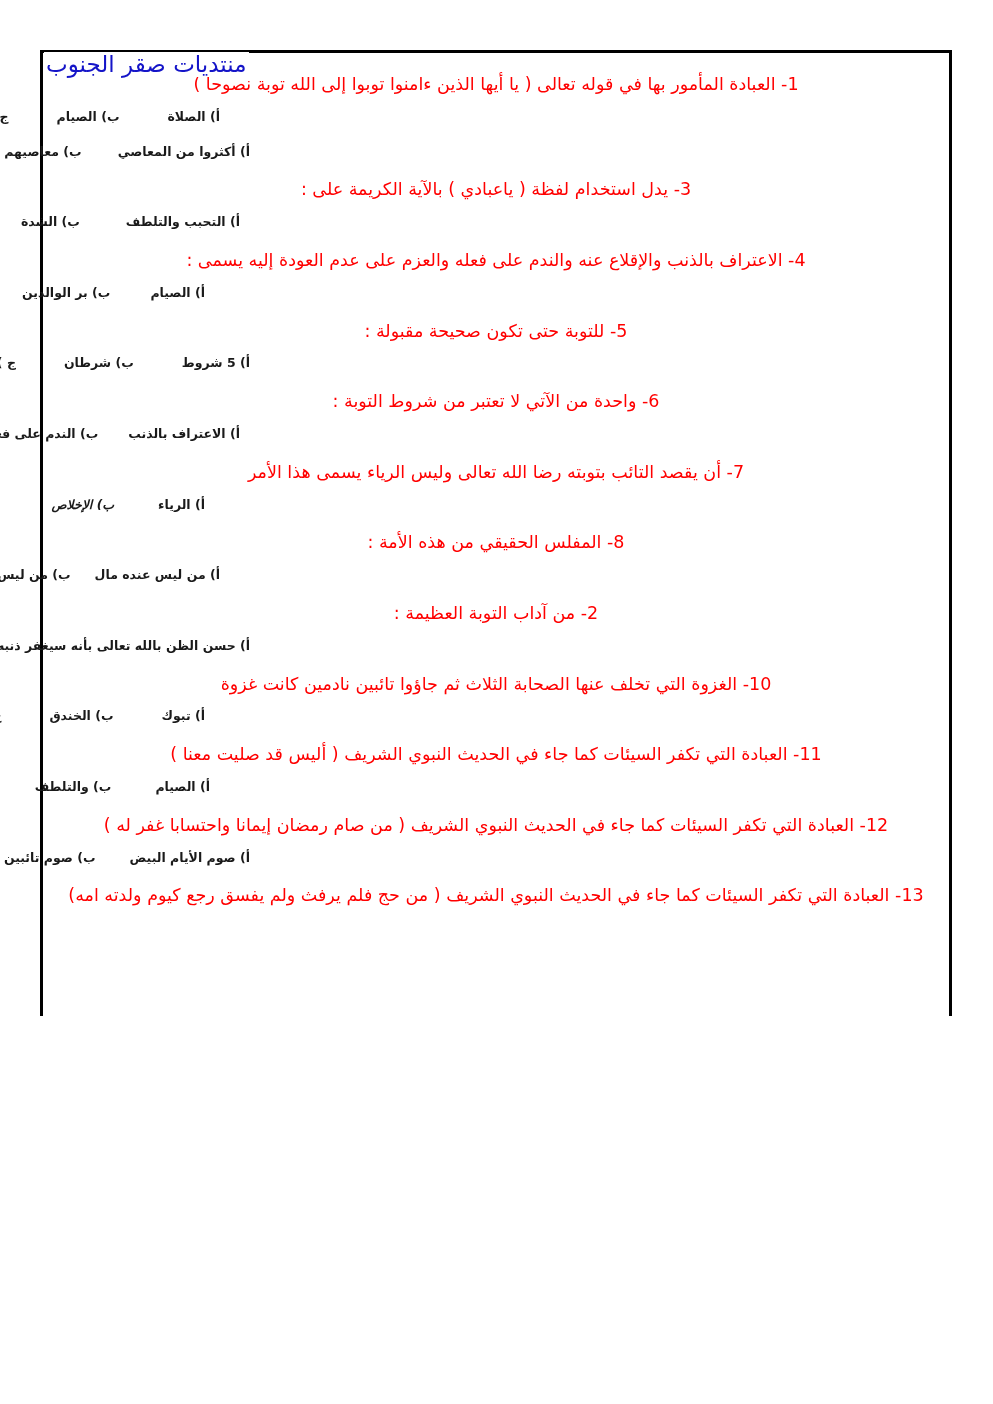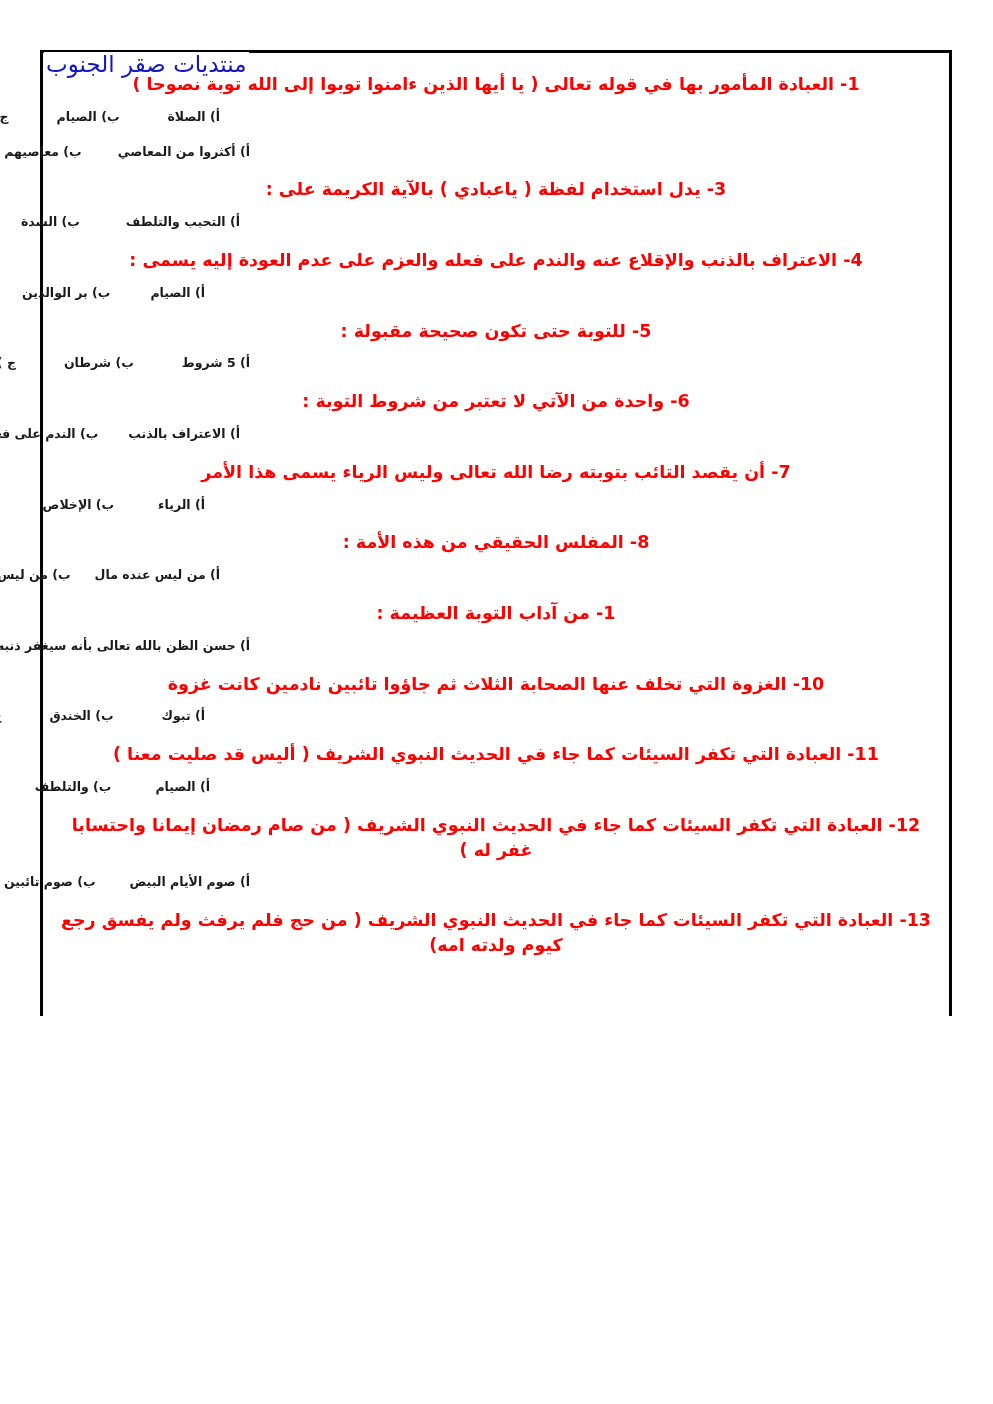--- a/index.html
+++ b/index.html
@@ -55,21 +55,21 @@
     direction: rtl;
     text-align: right;
     z-index: 2;
   }
   .qblock {
     margin-bottom: 2px;
   }
   .qtext {
     color: #ff0000;
     font-family: "DejaVu Sans", "Liberation Sans", sans-serif;
-    font-weight: bold;
+    font-weight: normal;
     font-size: 17.5px;
     line-height: 1.42;
     text-align: center;
     direction: rtl;
     padding: 0 6px 0 6px;
     margin: 0;
   }
   .opts {
     display: flex;
     flex-direction: row;
@@ -99,21 +99,21 @@
   .opts.w-q4 { padding-right: 735px; }
   .opts.w-q4 .opt + .opt { margin-right: 40px; }
 
   .opts.w-q5 { padding-right: 690px; }
   .opts.w-q5 .opt + .opt { margin-right: 48px; }
 
   .opts.w-q6 { padding-right: 700px; }
   .opts.w-q6 .opt + .opt { margin-right: 30px; }
 
   .opts.w-q7 { padding-right: 735px; }
-  .opts.w-q7 .opt + .opt { margin-right: 44px; }
+  .opts.w-q7 .opt + .opt { margin-right: 44px; font-style: italic; }
 
   .opts.w-q8 { padding-right: 720px; }
   .opts.w-q8 .opt + .opt { margin-right: 24px; }
 
   .opts.w-q9 { padding-right: 690px; text-align: center; }
 
   .opts.w-q10 { padding-right: 735px; }
   .opts.w-q10 .opt + .opt { margin-right: 48px; text-align: right; }
 
   .opts.w-q11 { padding-right: 730px; }
@@ -200,21 +200,21 @@
     <div class="qblock">
       <p class="qtext">8-   المفلس الحقيقي من هذه الأمة :</p>
       <div class="opts w-q8">
         <span class="opt">أ) من ليس عنده مال</span>
         <span class="opt">ب) من ليس عنده زوجة</span>
 
       </div>
     </div>
 
     <div class="qblock">
-      <p class="qtext">1-  من آداب التوبة العظيمة :</p>
+      <p class="qtext">2-  من آداب التوبة العظيمة :</p>
       <div class="opts w-q9">
         <span class="opt">أ) حسن الظن بالله تعالى  بأنه سيغفر ذنبه</span>
 
       </div>
     </div>
 
     <div class="qblock">
       <p class="qtext">10-  الغزوة التي تخلف عنها الصحابة الثلاث ثم جاؤوا تائبين نادمين كانت غزوة</p>
       <div class="opts w-q10">
         <span class="opt">أ) تبوك</span>

